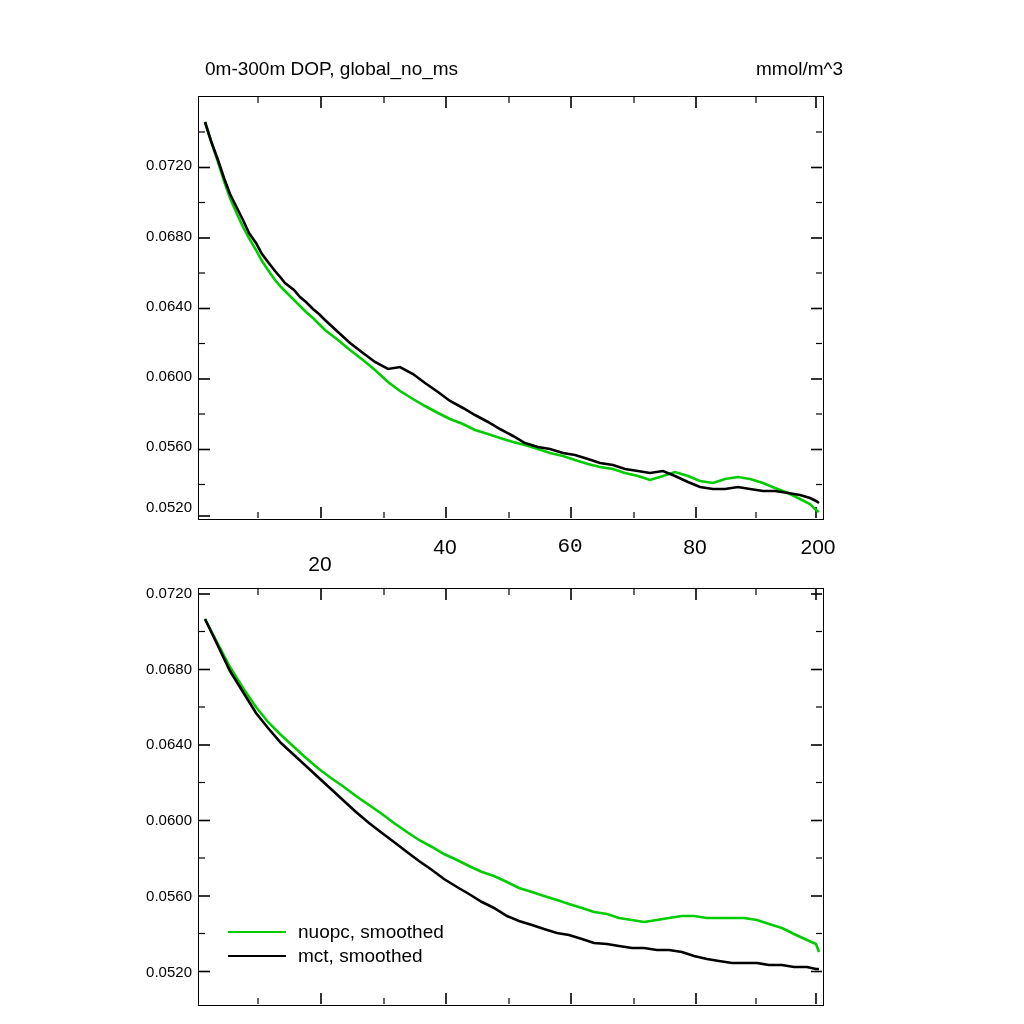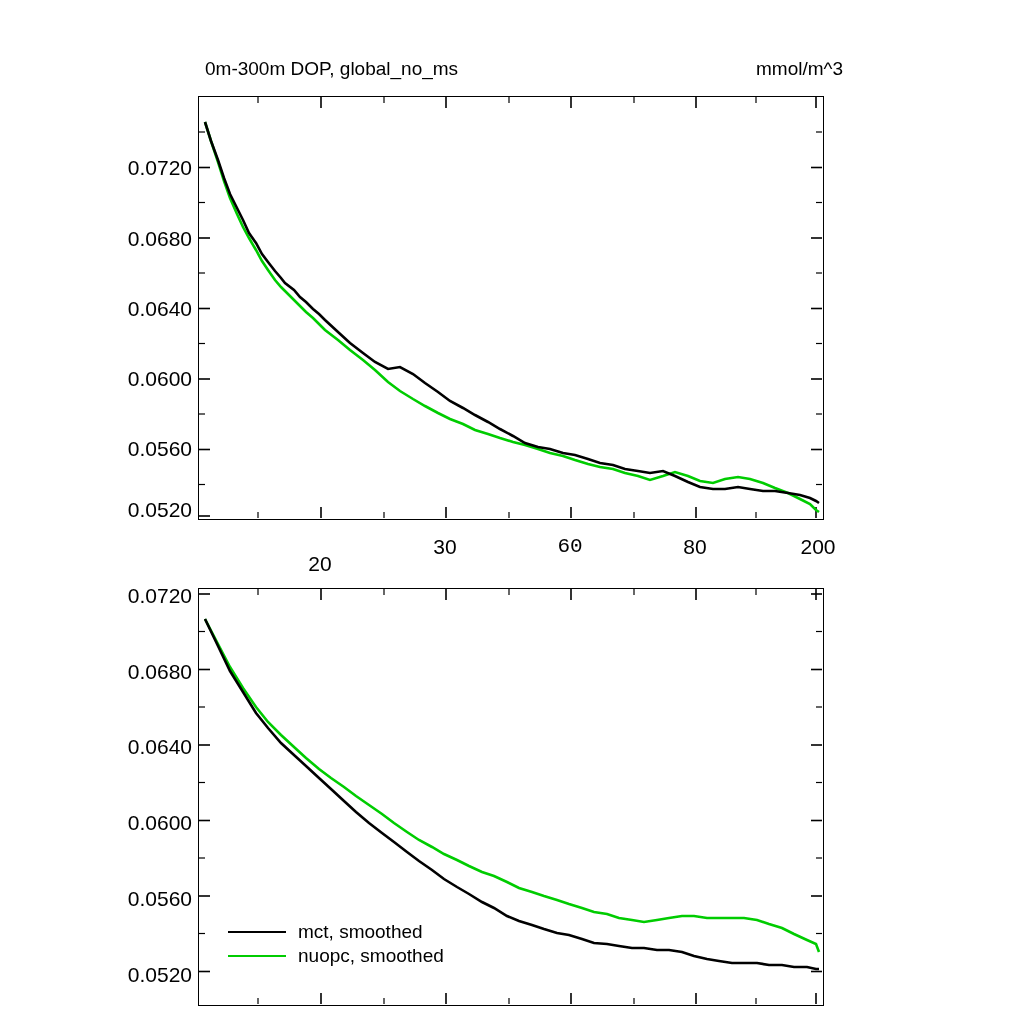--- a/index.html
+++ b/index.html
@@ -33,21 +33,21 @@
     white-space: nowrap;
     margin-left: 29px;
   }
   .axis-frame {
     position: absolute;
     border: 1.6px solid #000000;
     box-sizing: border-box;
   }
   .ytick-label {
     position: absolute;
-    font-size: 21px;
+    font-size: 15px;
     text-align: right;
     white-space: nowrap;
   }
   .xtick-label {
     position: absolute;
     font-size: 21px;
     text-align: center;
     white-space: nowrap;
   }
   .legend {
@@ -85,21 +85,21 @@
     <div class="plot-units" style="left:727px;top:58px;">mmol/m^3</div>
 
     <div class="ytick-label" style="left:100px;top:156px;width:92px;">0.0720</div>
     <div class="ytick-label" style="left:100px;top:227px;width:92px;">0.0680</div>
     <div class="ytick-label" style="left:100px;top:297px;width:92px;">0.0640</div>
     <div class="ytick-label" style="left:100px;top:367px;width:92px;">0.0600</div>
     <div class="ytick-label" style="left:100px;top:437px;width:92px;">0.0560</div>
     <div class="ytick-label" style="left:100px;top:498px;width:92px;">0.0520</div>
 
     <div class="xtick-label" style="left:290px;top:535px;width:60px;margin-top:17px;">20</div>
-    <div class="xtick-label" style="left:415px;top:535px;width:60px;">30</div>
+    <div class="xtick-label" style="left:415px;top:535px;width:60px;">40</div>
     <div class="xtick-label" style="left:540px;top:535px;width:60px;font-family:Liberation Mono, monospace;">60</div>
     <div class="xtick-label" style="left:665px;top:535px;width:60px;">80</div>
     <div class="xtick-label" style="left:785px;top:535px;width:66px;">200</div>
 
     <div class="axis-frame" style="left:198px;top:96px;width:626px;height:424px;">
       <svg width="623" height="421" viewBox="0 0 623 421">
 
         <g stroke="#000" stroke-width="1.6">
           <line x1="0" y1="70.5" x2="11" y2="70.5"></line>
           <line x1="0" y1="141" x2="11" y2="141"></line>
@@ -223,23 +223,23 @@
         </g>
 
         <polyline fill="none" stroke="#00cc00" stroke-width="2.6" points="6,30 19,55 31,78 44,99 57,118 69,133 82,146 95,158 107,169 120,180 132,189 145,198 157,207 170,216 183,225 195,234 208,243 220,251 233,258 245,265 258,271 270,277 283,283 295,287 308,293 320,299 333,303 345,307 358,311 370,315 383,319 395,323 408,325 420,329 433,331 445,333 458,331 470,329 483,327 495,327 508,329 520,329 533,329 545,329 558,331 570,335 583,339 595,345 608,351 617,355 620,363"></polyline>
 
         <polyline fill="none" stroke="#000000" stroke-width="2.6" points="6,30 19,57 31,82 44,103 57,124 69,139 82,154 95,166 107,177 120,189 132,200 145,212 157,223 170,234 183,244 195,253 208,263 220,272 233,281 245,290 258,298 270,305 283,313 295,319 308,327 320,332 333,336 345,340 358,344 370,346 383,350 395,354 408,355 420,357 433,359 445,359 458,361 470,361 483,363 495,367 508,370 520,372 533,374 545,374 558,374 570,376 583,376 595,378 608,378 617,380 620,380"></polyline>
       </svg>
     </div>
 
     <div class="legend" style="left:228px;top:350px;">
       <div class="legend-row">
+        <span class="legend-swatch" style="border-top-color:#00cc00;"></span>
+        <span class="legend-label">nuopc, smoothed</span>
+      </div>
+      <div class="legend-row">
         <span class="legend-swatch" style="border-top-color:#000000;"></span>
         <span class="legend-label">mct, smoothed</span>
       </div>
-      <div class="legend-row">
-        <span class="legend-swatch" style="border-top-color:#00cc00;"></span>
-        <span class="legend-label">nuopc, smoothed</span>
-      </div>
     </div>
   </div>
 
 </div>
 
 </body></html>

